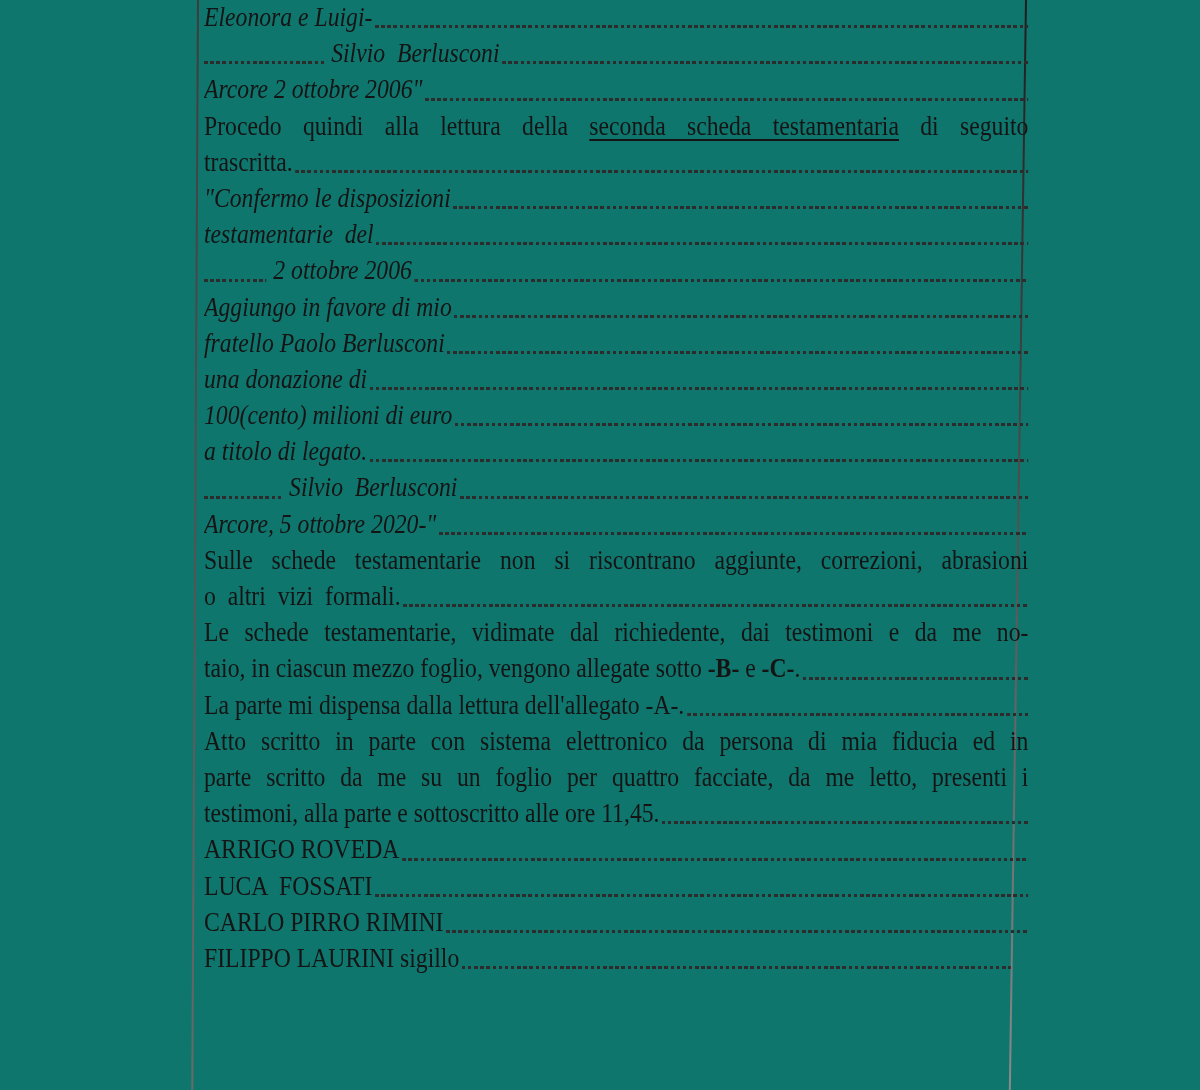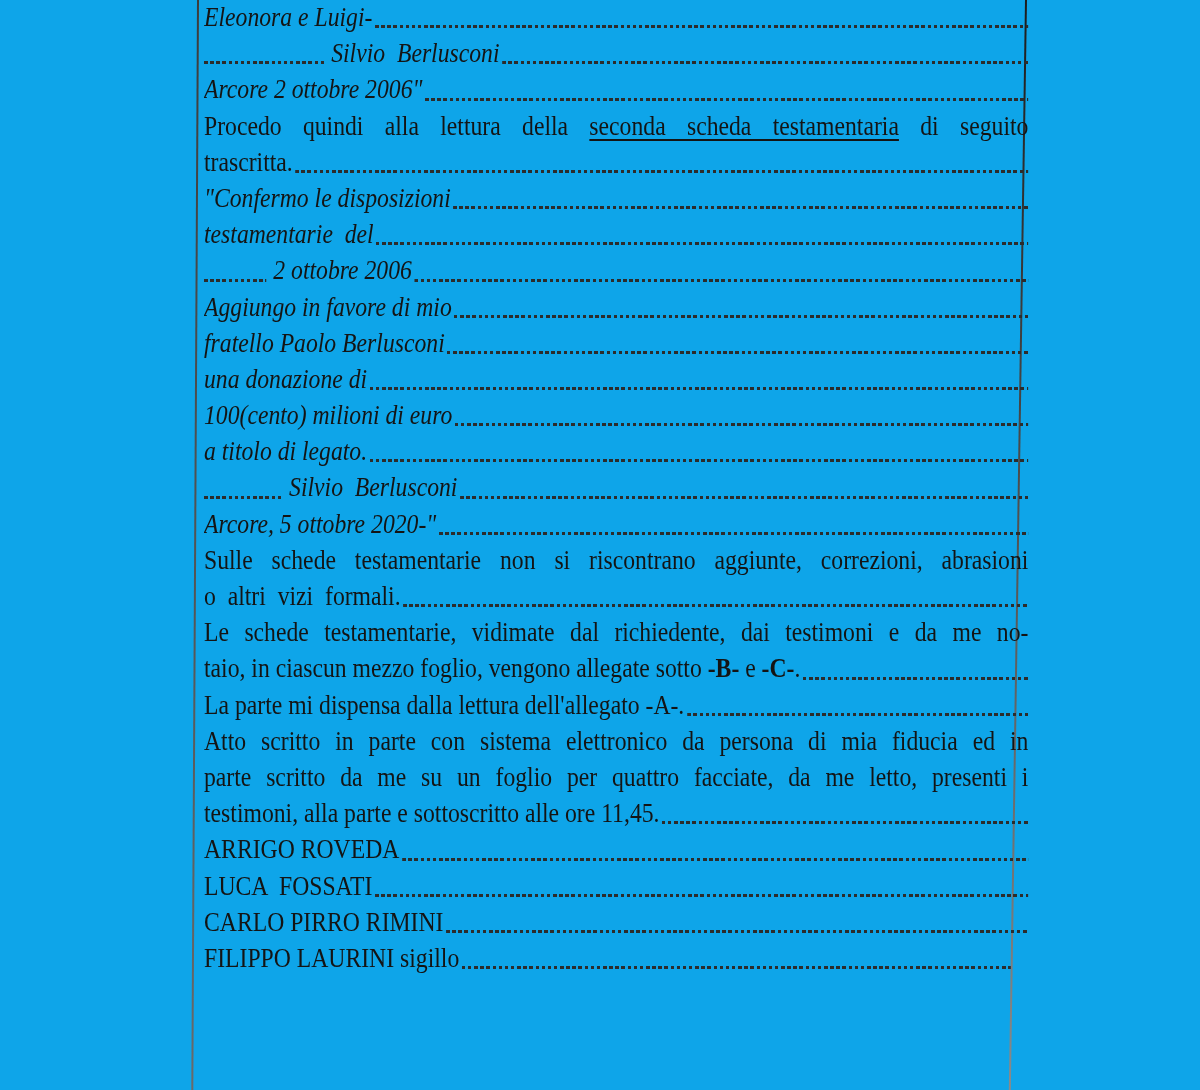--- a/index.html
+++ b/index.html
@@ -5,21 +5,21 @@
 <style>
   html,body{margin:0;padding:0;}
   body{
     width:1200px;height:1090px;
     background:#f8f8f6;
     font-family:"Liberation Serif","DejaVu Serif",serif;
     overflow:hidden;
   }
   .scan{
     position:relative;width:1200px;height:1090px;
-    background:#0ea5e9;overflow:hidden;
+    background:#0f766e;overflow:hidden;
   }
   .rule{position:absolute;top:0;height:1092px;}
   .rule.left{
     left:197px;width:2px;
     background:linear-gradient(#3c3c3c,#6a6a6a);
     transform:rotate(0.3deg);transform-origin:top center;
   }
   .rule.right{
     left:1025px;width:2px;
     background:linear-gradient(#1d1d1d,#8a8a8a);

